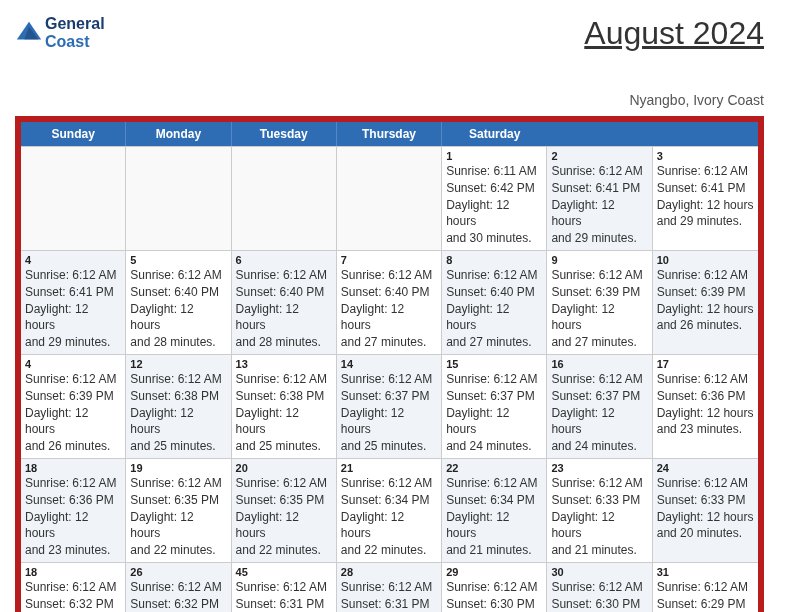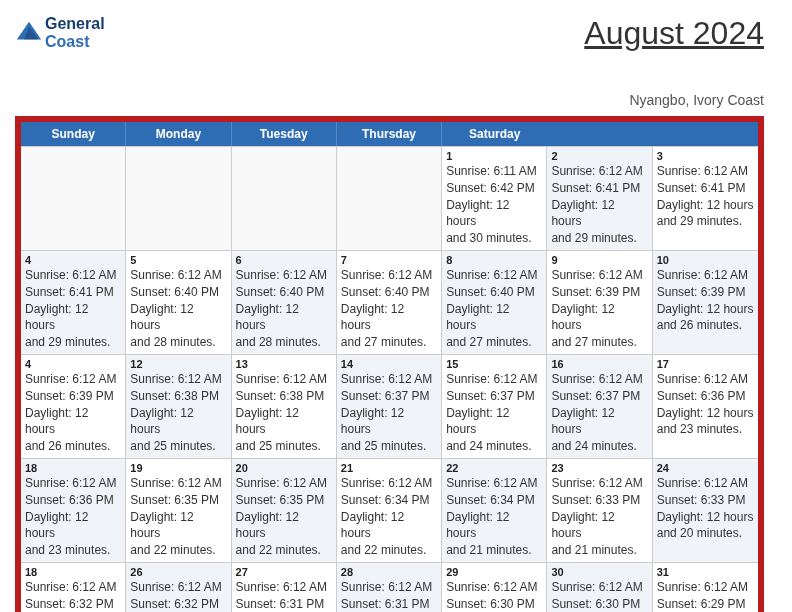--- a/index.html
+++ b/index.html
@@ -324,21 +324,21 @@
 and 20 minutes.</div>
           </div>
           <div class="cal-cell shaded">
             <div class="day-num">26</div>
             <div class="day-info" style="white-space: pre-line;">Sunrise: 6:12 AM
 Sunset: 6:32 PM
 Daylight: 12 hours
 and 19 minutes.</div>
           </div>
           <div class="cal-cell">
-            <div class="day-num">27</div>
+            <div class="day-num">45</div>
             <div class="day-info" style="white-space: pre-line;">Sunrise: 6:12 AM
 Sunset: 6:31 PM
 Daylight: 12 hours
 and 19 minutes.</div>
           </div>
           <div class="cal-cell shaded">
             <div class="day-num">28</div>
             <div class="day-info" style="white-space: pre-line;">Sunrise: 6:12 AM
 Sunset: 6:31 PM
 Daylight: 12 hours

